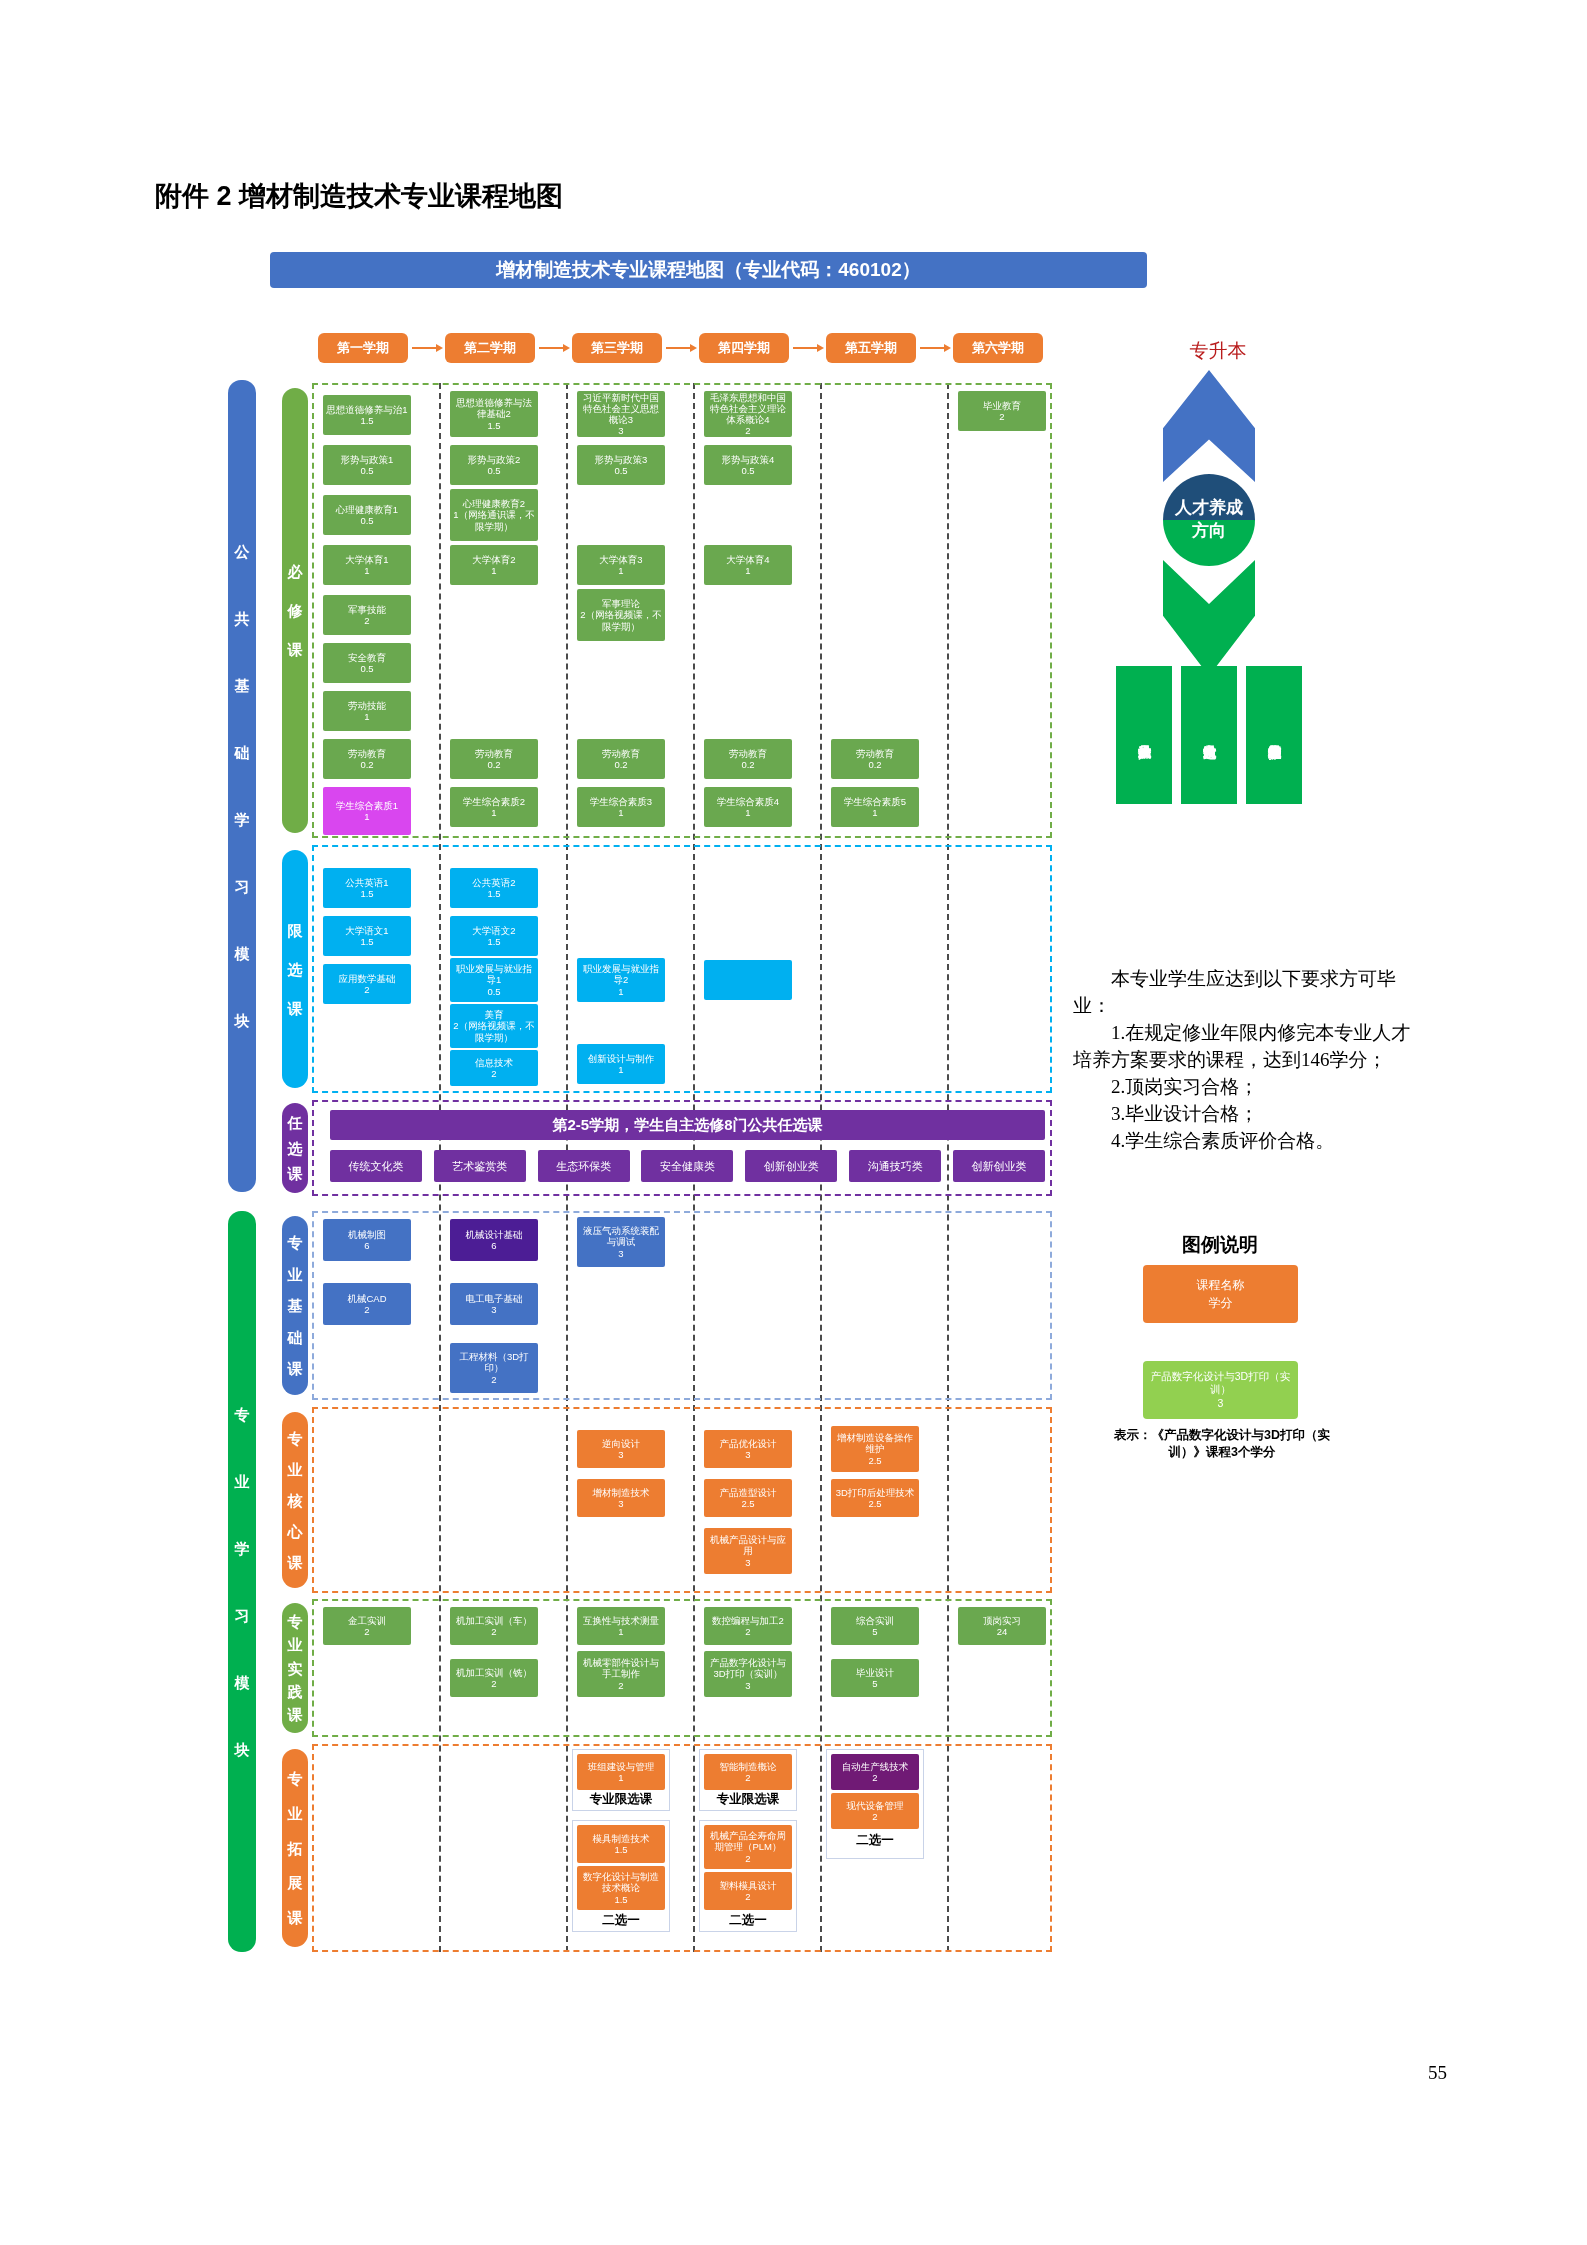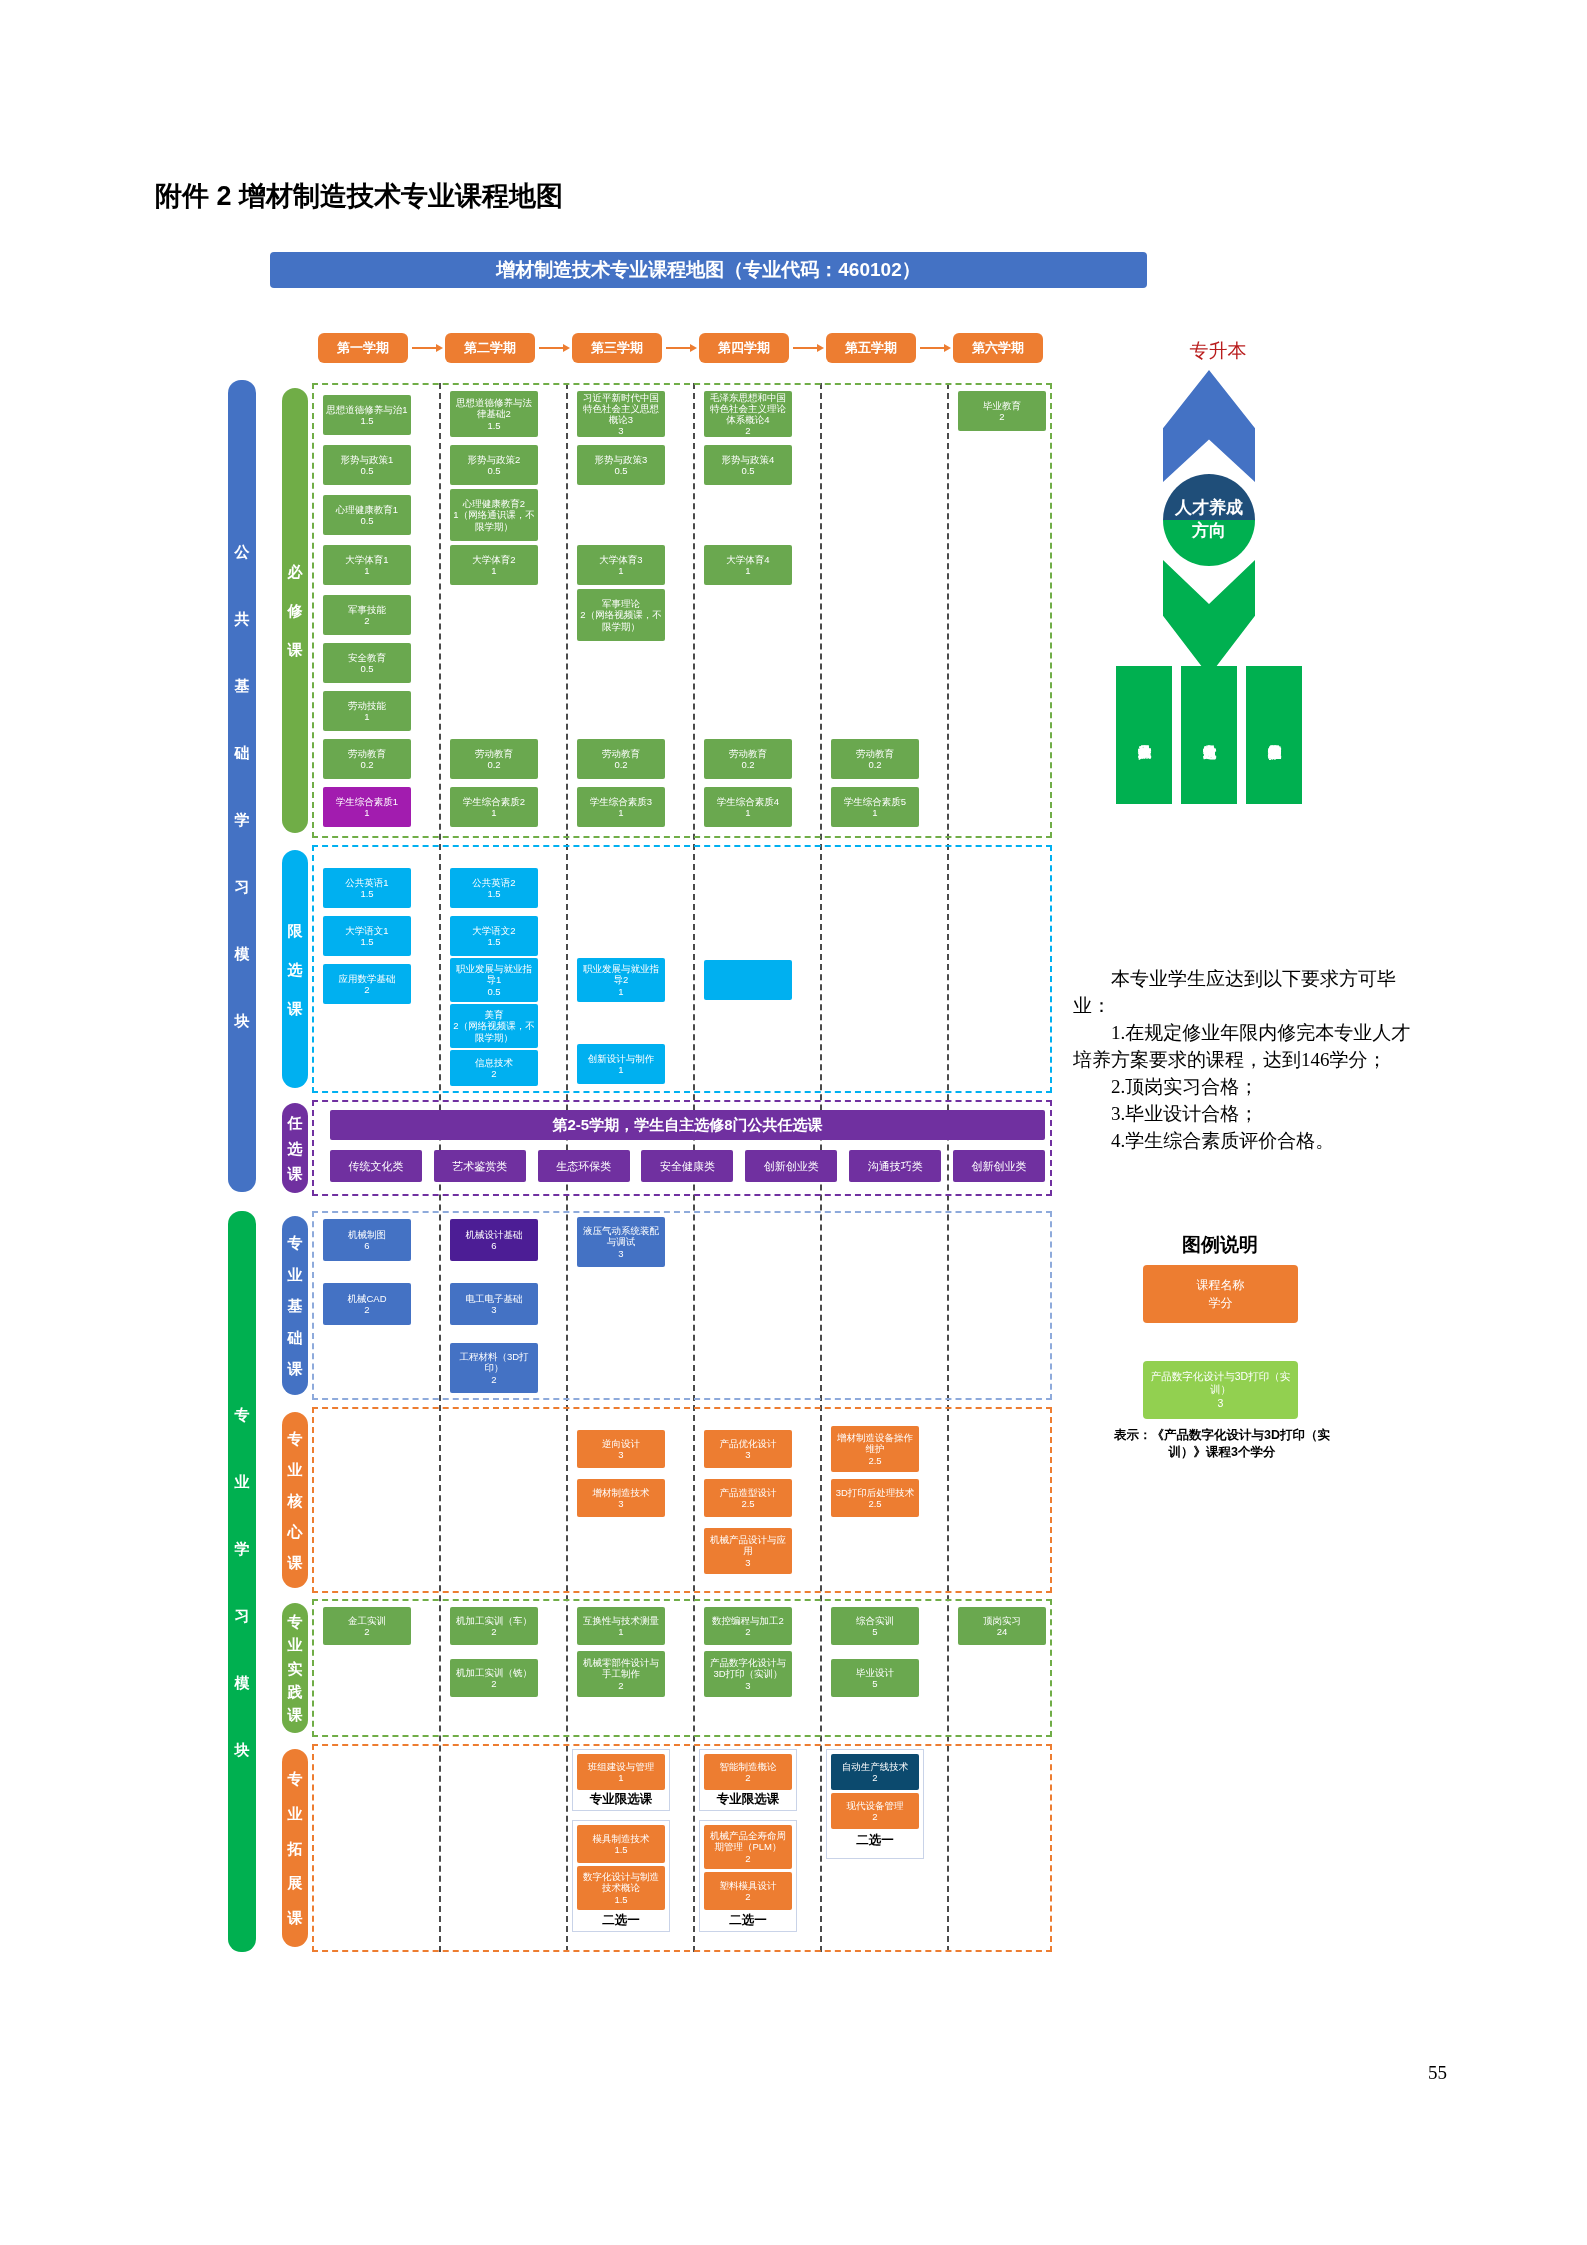--- a/index.html
+++ b/index.html
@@ -168,21 +168,21 @@
       <div class="cr">0.5</div>
     </div>
     <div class="course" style="left: 323px; top: 691px; height: 40px; background: rgb(106, 168, 79);">
       <div class="nm">劳动技能</div>
       <div class="cr">1</div>
     </div>
     <div class="course" style="left: 323px; top: 739px; height: 40px; background: rgb(106, 168, 79);">
       <div class="nm">劳动教育</div>
       <div class="cr">0.2</div>
     </div>
-    <div class="course" style="left: 323px; top: 787px; height: 40px; background: #a21caf;">
+    <div class="course" style="left: 323px; top: 787px; height: 48px; background: #d946ef;">
       <div class="nm">学生综合素质1</div>
       <div class="cr">1</div>
     </div>
     <div class="course" style="left: 450px; top: 391px; height: 46px; background: rgb(106, 168, 79);">
       <div class="nm">思想道德修养与法律基础2</div>
       <div class="cr">1.5</div>
     </div>
     <div class="course" style="left: 450px; top: 445px; height: 40px; background: rgb(106, 168, 79);">
       <div class="nm">形势与政策2</div>
       <div class="cr">0.5</div>
@@ -466,21 +466,21 @@
     <div class="course" style="left: 704px; top: 1825px; height: 44px; background: rgb(237, 125, 49);">
       <div class="nm">机械产品全寿命周期管理（PLM）</div>
       <div class="cr">2</div>
     </div>
     <div class="course" style="left: 704px; top: 1872px; height: 38px; background: rgb(237, 125, 49);">
       <div class="nm">塑料模具设计</div>
       <div class="cr">2</div>
     </div>
     <div class="group-box" style="left: 826px; top: 1749px; width: 98px; height: 110px;"></div>
     <div class="group-label" style="left: 826px; top: 1832px; width: 98px;">二选一</div>
-    <div class="course" style="left: 831px; top: 1754px; height: 36px; background: #0c4a6e;">
+    <div class="course" style="left: 831px; top: 1754px; height: 36px; background: #701a75;">
       <div class="nm">自动生产线技术</div>
       <div class="cr">2</div>
     </div>
     <div class="course" style="left: 831px; top: 1793px; height: 36px; background: rgb(237, 125, 49);">
       <div class="nm">现代设备管理</div>
       <div class="cr">2</div>
     </div>
   </div>
 
 </body></html>

